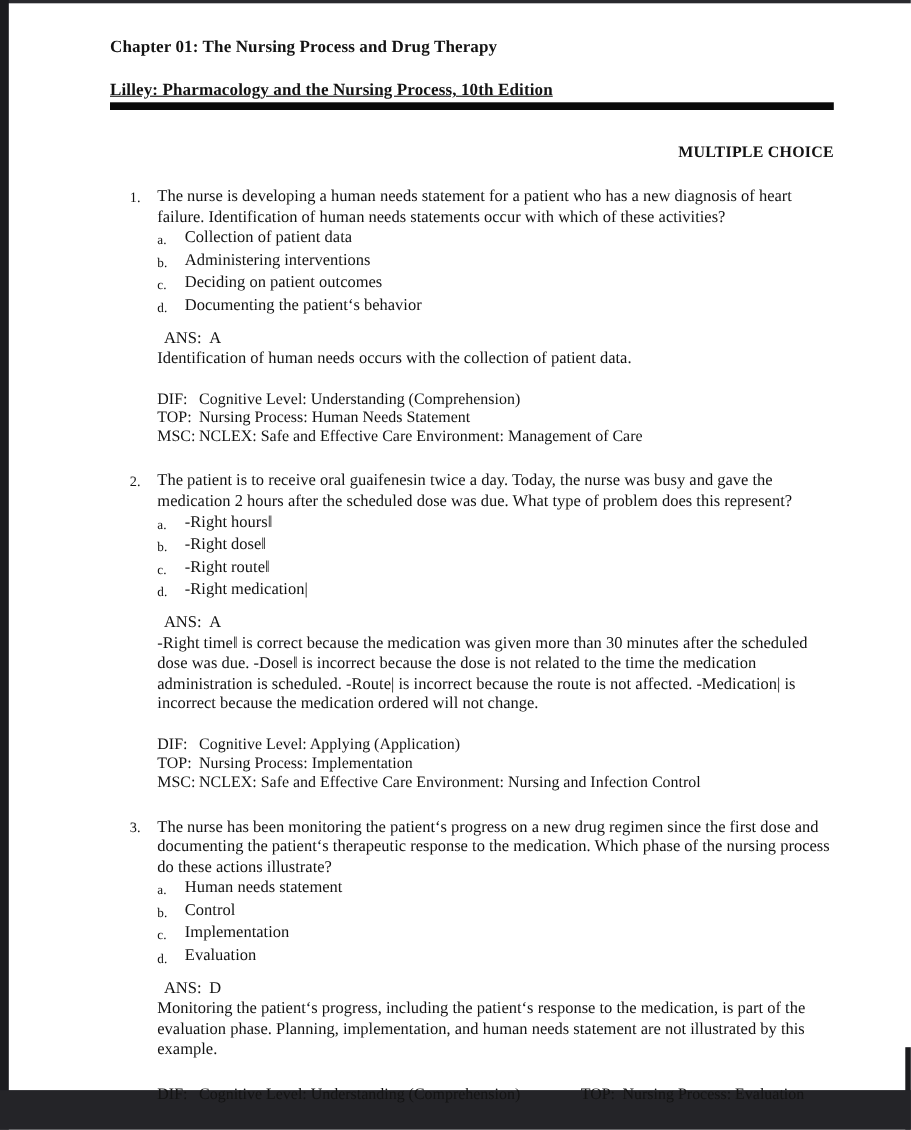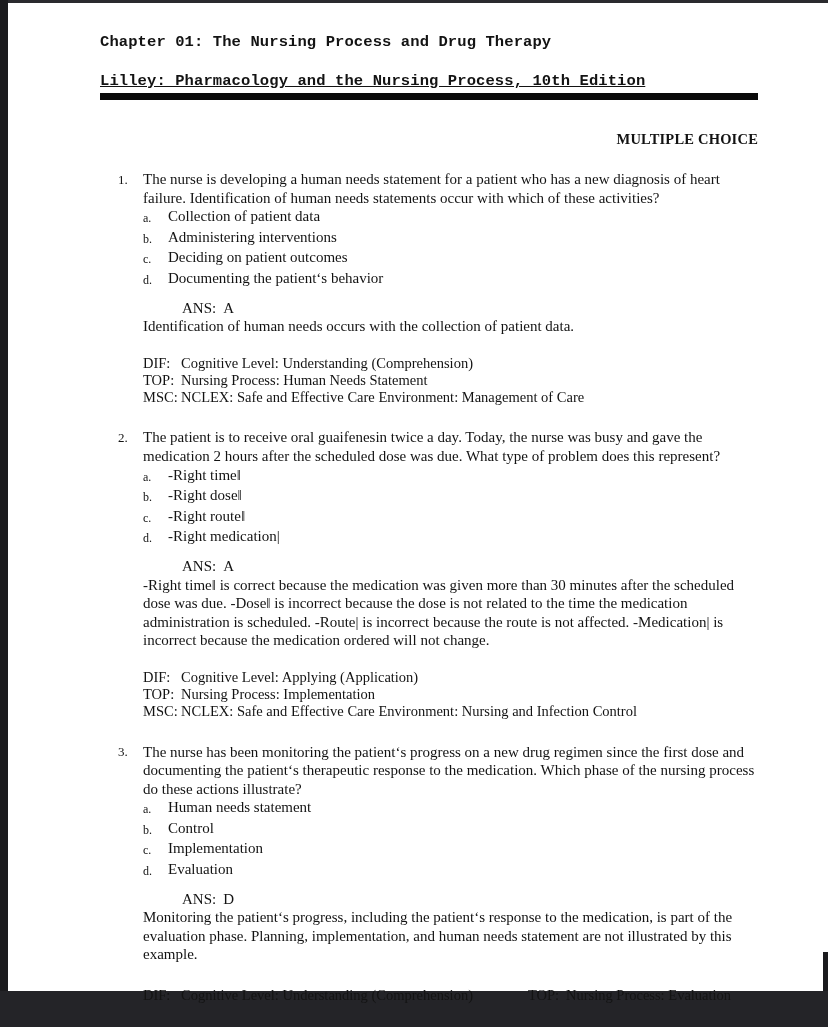--- a/index.html
+++ b/index.html
@@ -10,37 +10,37 @@
     -webkit-font-smoothing:antialiased;
   }
   .edge-top{position:absolute;left:0;top:0;width:828px;height:3px;background:#2a2a2e;}
   .edge-left{position:absolute;left:0;top:0;width:8px;height:1027px;background:#1b1b1e;}
   .edge-right{position:absolute;right:0;top:952px;width:5px;height:75px;background:#1b1b1e;}
   .band-bottom{position:absolute;left:0;top:991px;width:828px;height:36px;background:#242428;}
 
   .page{position:absolute;left:100px;top:33px;width:658px;}
 
   .header-title,.header-sub{
-    font-weight:bold;font-size:15.5px;line-height:19px;letter-spacing:.1px;font-family:Liberation Mono, monospace;
+    font-weight:bold;font-size:15.5px;line-height:19px;letter-spacing:.1px;
   }
   .header-sub{text-decoration:underline;margin-top:20px;}
   .rule{height:7px;background:#0a0a0a;margin-top:2px;width:658px;}
 
   .section-title{font-weight:bold;font-size:14.5px;margin-top:31px;letter-spacing:.2px;text-align:right;}
 
   .question{display:flex;margin-top:22px;}
   .qnum{flex:none;width:25px;margin-left:18px;font-size:13px;padding-top:1.5px;}
   .qbody{width:613px;font-size:15px;line-height:18.6px;}
 
   .option{display:flex;}
   .opt-letter{flex:none;width:25px;font-size:12px;padding-top:2px;}
   .opt-text{flex:1;}
 
   .answer-block{margin-top:9px;}
-  .ans-line{padding-left:6px;margin-left:33px;}
+  .ans-line{padding-left:6px;}
   .ans-val{margin-left:7px;}
   .rationale{width:613px;}
 
   .meta{margin-top:19px;font-size:14.5px;line-height:17.2px;}
   .meta-row{display:flex;}
   .meta-label{flex:none;width:38px;}
   .meta-inline{display:flex;margin-top:22px;font-size:14.5px;}
   .meta-gap{margin-left:55px;display:flex;}
 </style>
 </head>
@@ -104,21 +104,21 @@
     </div>
   </div>
 
   <div class="question">
     <div class="qnum">2.</div>
     <div class="qbody">
       <div class="stem">The patient is to receive oral guaifenesin twice a day. Today, the nurse was busy and gave the medication 2 hours after the scheduled dose was due. What type of problem does this represent?</div>
       <div class="options">
         <div class="option">
           <span class="opt-letter">a.</span>
-          <span class="opt-text">-Right time‖</span>
+          <span class="opt-text">-Right hours‖</span>
         </div>
         <div class="option">
           <span class="opt-letter">b.</span>
           <span class="opt-text">-Right dose‖</span>
         </div>
         <div class="option">
           <span class="opt-letter">c.</span>
           <span class="opt-text">-Right route‖</span>
         </div>
         <div class="option">

